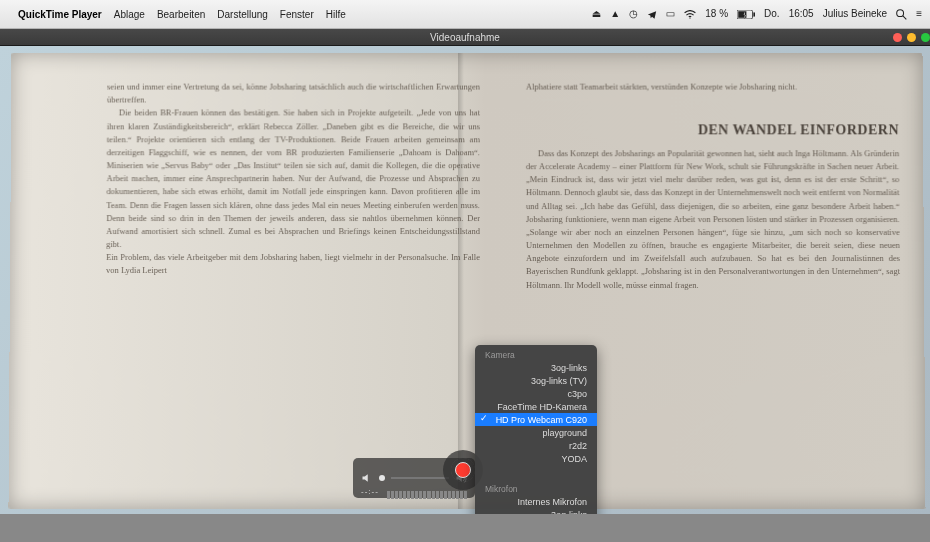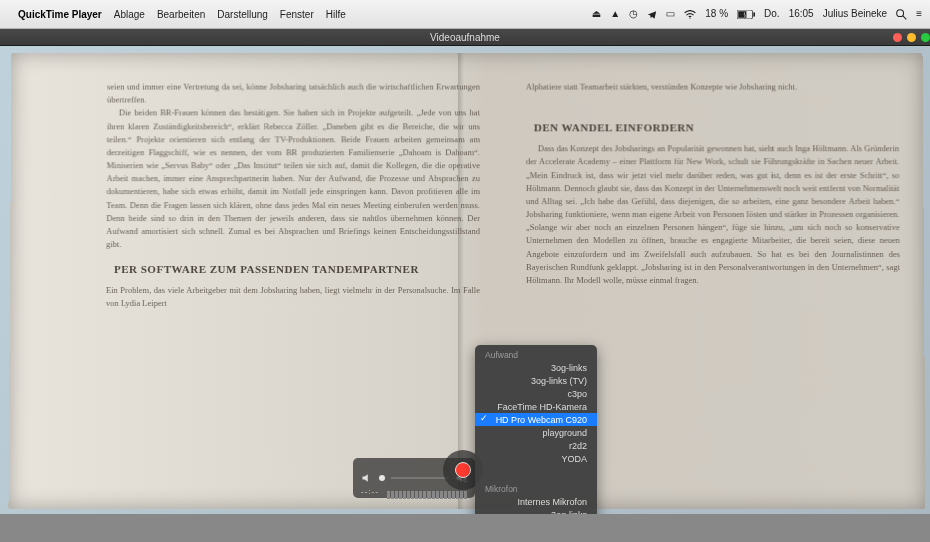--- a/index.html
+++ b/index.html
@@ -67,21 +67,21 @@
     .page::before {
       content: '';
       position: absolute;
       left: 49%;
       top: 0;
       bottom: 0;
       width: 6px;
       background: linear-gradient(90deg, rgba(0,0,0,.18), rgba(0,0,0,0));
     }
     .col { flex: 1; font-family: Georgia, serif; font-size: 8.5px; line-height: 1.55; color: rgba(70,60,50,.78); filter: blur(.3px); text-align: justify; }
-    .col .heading { font-size: 11px; font-weight: 700; letter-spacing: .5px; margin: 10px 0 6px; color: rgba(50,42,35,.85); text-align: left; padding-left: 8px;}
+    .col .heading { font-size: 14px; font-weight: 700; letter-spacing: .5px; margin: 10px 0 6px; color: rgba(50,42,35,.85); text-align: right; padding-left: 8px;}
     .col2 { padding-left: 10px; }
     
     .rec-controls {
       position: absolute;
       left: 353px;
       top: 412px;
       width: 122px;
       height: 40px;
       background: rgba(44,44,44,.72);
       border-radius: 5px;
@@ -186,21 +186,20 @@
     <div class="tl g"></div>
   </div>
   <div class="window-title">Videoaufnahme</div>
 </div>
 
 <div class="content">
   <div class="page">
     <div class="col">
       <p>seien und immer eine Vertretung da sei, könne Jobsharing tatsächlich auch die wirtschaftlichen Erwartungen übertreffen.</p>
       <p style="text-indent:12px">Die beiden BR-Frauen können das bestätigen. Sie haben sich in Projekte aufgeteilt. „Jede von uns hat ihren klaren Zuständigkeitsbereich“, erklärt Rebecca Zöller. „Daneben gibt es die Bereiche, die wir uns teilen.“ Projekte orientieren sich entlang der TV-Produktionen. Beide Frauen arbeiten gemeinsam am derzeitigen Flaggschiff, wie es nennen, der vom BR produzierten Familienserie „Dahoam is Dahoam“. Miniserien wie „Servus Baby“ oder „Das Institut“ teilen sie sich auf, damit die Kollegen, die die operative Arbeit machen, immer eine Ansprechpartnerin haben. Nur der Aufwand, die Prozesse und Absprachen zu dokumentieren, habe sich etwas erhöht, damit im Notfall jede einspringen kann. Davon profitieren alle im Team. Denn die Fragen lassen sich klären, ohne dass jedes Mal ein neues Meeting einberufen werden muss. Denn beide sind so drin in den Themen der jeweils anderen, dass sie nahtlos übernehmen können. Der Aufwand amortisiert sich schnell. Zumal es bei Absprachen und Briefings keinen Entscheidungsstillstand gibt.</p>
-      <div class="heading">PER SOFTWARE ZUM PASSENDEN TANDEMPARTNER</div>
       <p>Ein Problem, das viele Arbeitgeber mit dem Jobsharing haben, liegt vielmehr in der Personalsuche. Im Falle von Lydia Leipert</p>
     </div>
     <div class="col col2">
       <p>Alphatiere statt Teamarbeit stärkten, verstünden Konzepte wie Jobsharing nicht.</p>
       <div class="heading" style="margin-top:26px">DEN WANDEL EINFORDERN</div>
       <p style="text-indent:12px">Dass das Konzept des Jobsharings an Popularität gewonnen hat, sieht auch Inga Höltmann. Als Gründerin der Accelerate Academy – einer Plattform für New Work, schult sie Führungskräfte in Sachen neuer Arbeit. „Mein Eindruck ist, dass wir jetzt viel mehr darüber reden, was gut ist, denn es ist der erste Schritt“, so Höltmann. Dennoch glaubt sie, dass das Konzept in der Unternehmenswelt noch weit entfernt von Normalität und Alltag sei. „Ich habe das Gefühl, dass diejenigen, die so arbeiten, eine ganz besondere Arbeit haben.“ Jobsharing funktioniere, wenn man eigene Arbeit von Personen lösten und stärker in Prozessen organisieren. „Solange wir aber noch an einzelnen Personen hängen“, füge sie hinzu, „um sich noch so konservative Unternehmen den Modellen zu öffnen, brauche es engagierte Mitarbeiter, die bereit seien, diese neuen Angebote einzufordern und im Zweifelsfall auch aufzubauen. So hat es bei den Journalistinnen des Bayerischen Rundfunk geklappt. „Jobsharing ist in den Personalverantwortungen in den Unternehmen“, sagt Höltmann. Ihr Modell wolle, müsse einmal fragen.</p>
     </div>
   </div>
 
   <div class="rec-controls">
@@ -236,21 +235,21 @@
       <i></i>
       <i></i>
       <i></i>
       <i></i>
       <i></i>
       <i></i>
       <i></i>
     </div>
 
   <div class="popover">
-    <div class="pop-section">Aufwand</div>
+    <div class="pop-section">Kamera</div>
     <div id="cam-list">
         <div class="pop-item">3og-links</div>
         <div class="pop-item">3og-links (TV)</div>
         <div class="pop-item">c3po</div>
         <div class="pop-item">FaceTime HD-Kamera</div>
         <div class="pop-item checked highlight">HD Pro Webcam C920</div>
         <div class="pop-item">playground</div>
         <div class="pop-item">r2d2</div>
         <div class="pop-item">YODA</div>
       </div>

